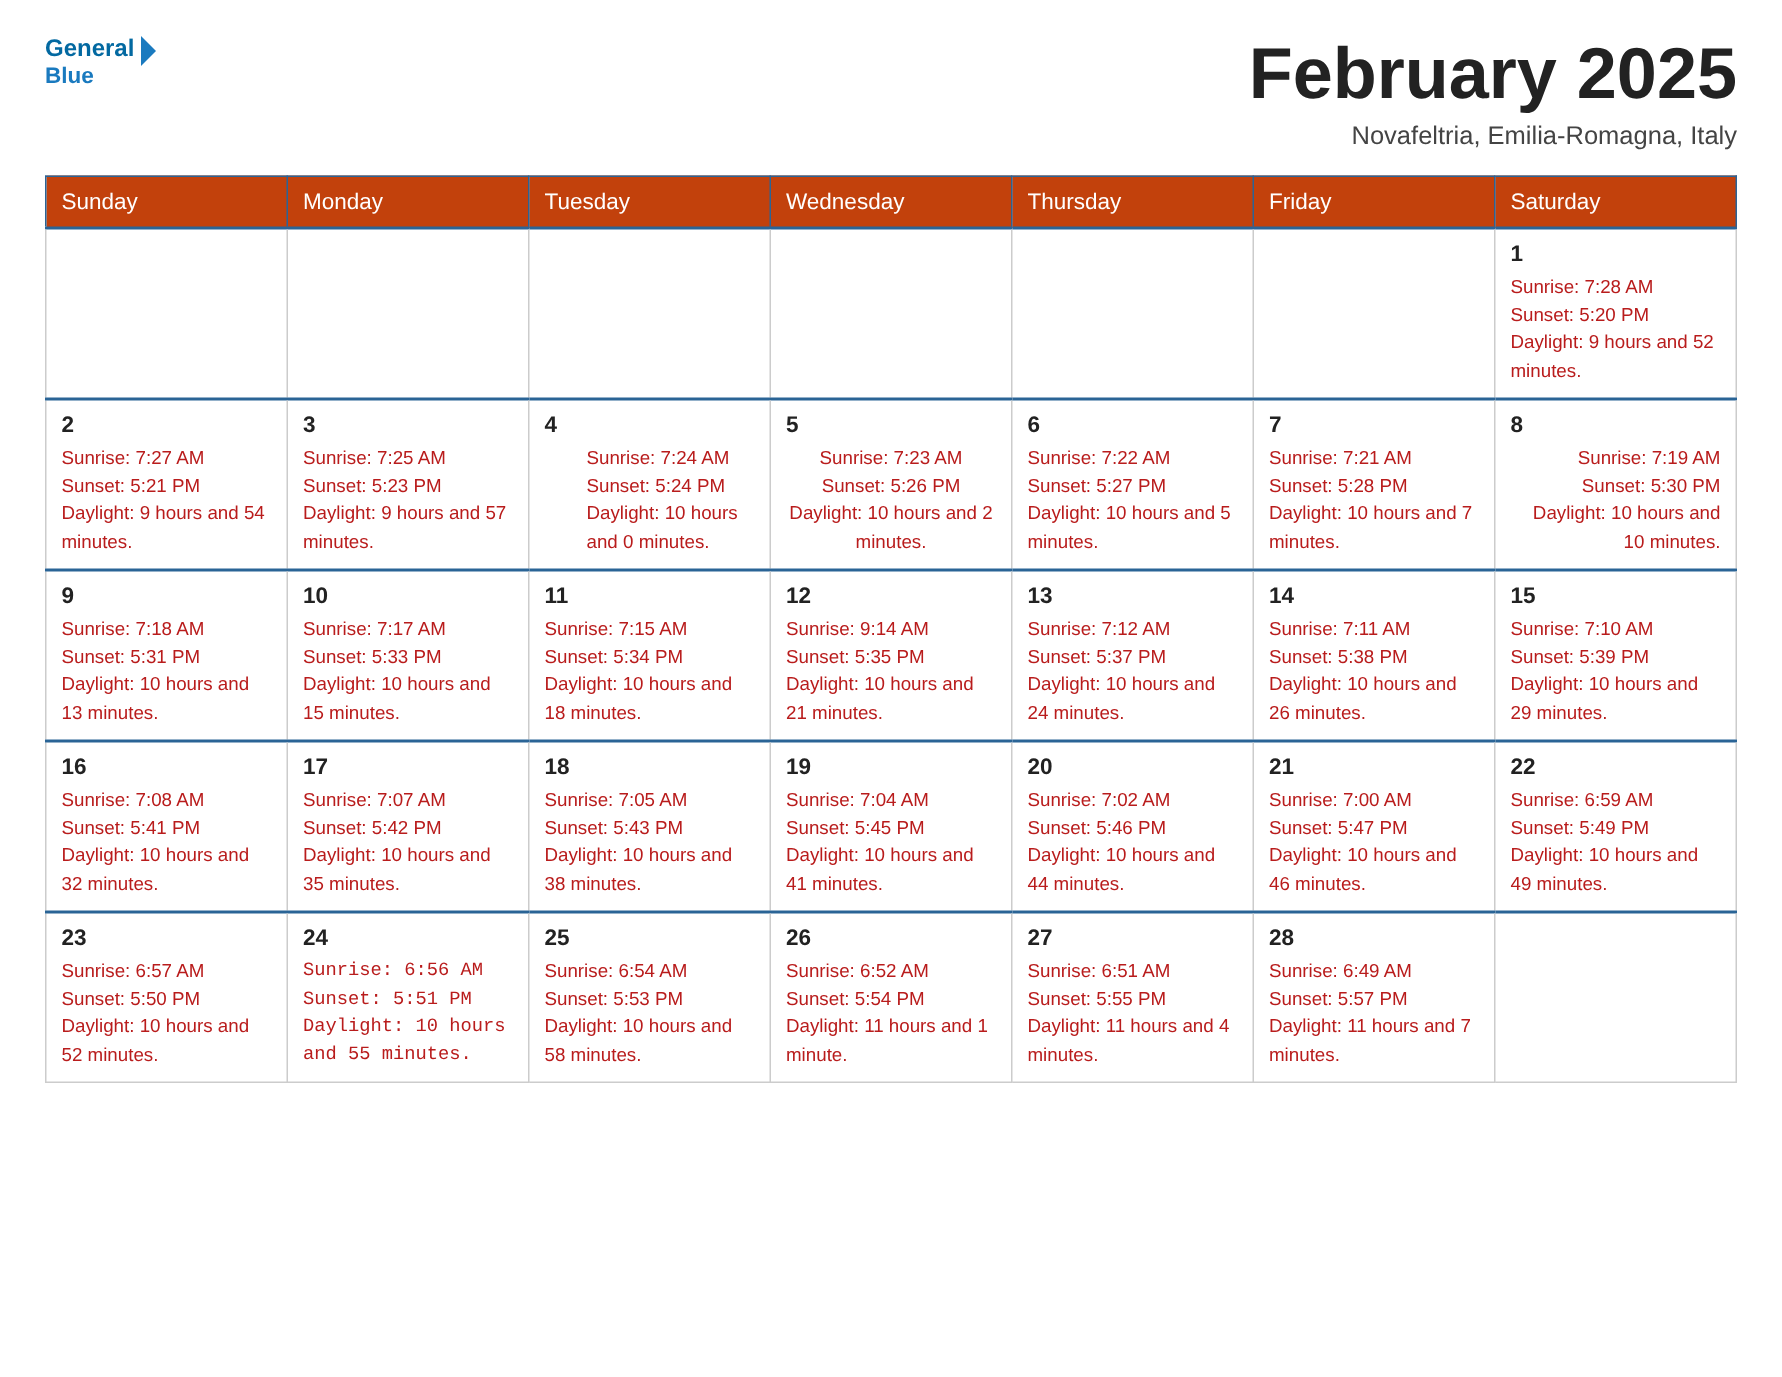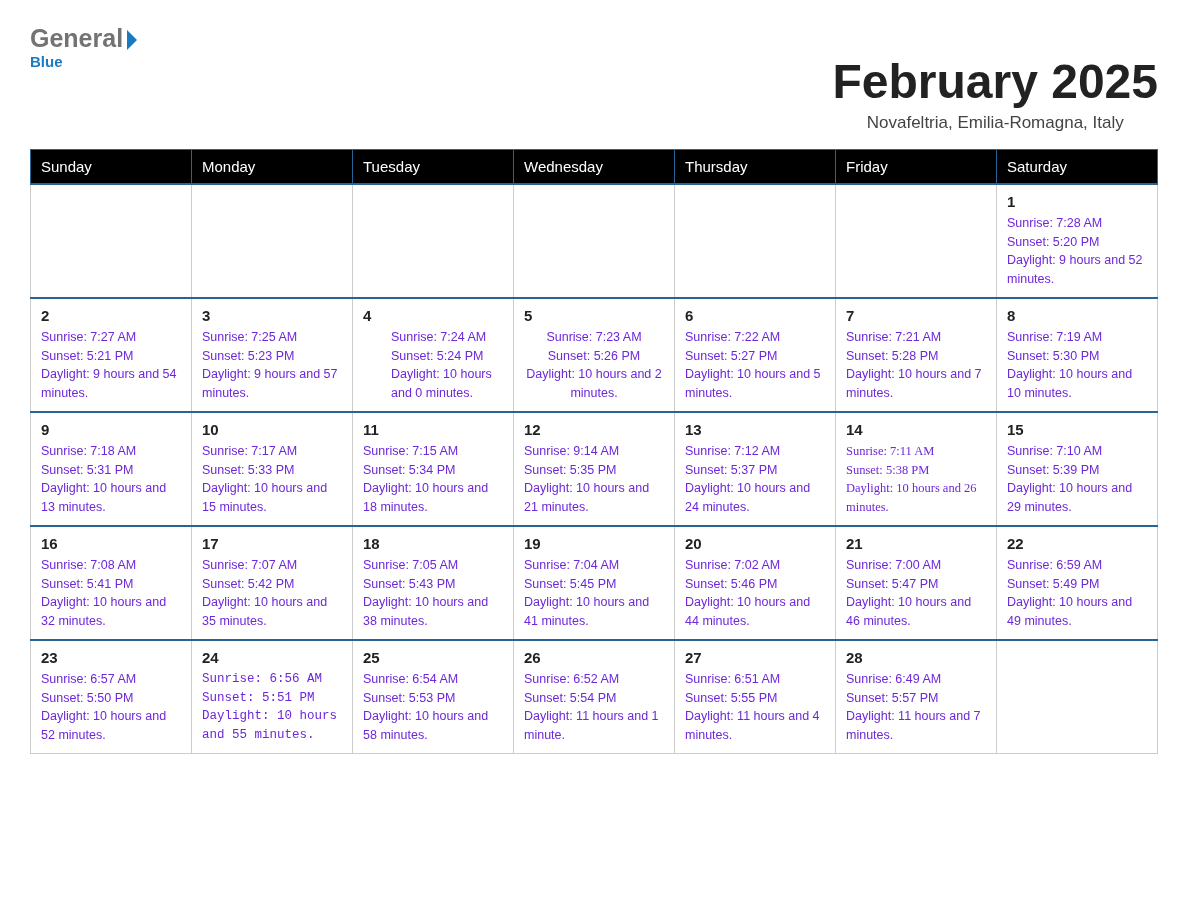--- a/index.html
+++ b/index.html
@@ -15,64 +15,63 @@
       justify-content: space-between;
       align-items: flex-start;
       margin-bottom: 16px;
     }
     .logo {
       display: flex;
       flex-direction: column;
       align-items: flex-start;
     }
     .logo-general {
-      font-size: 25px;
+      font-size: 16px;
       font-weight: bold;
-      color: #737373;
+      color: #0369a1;
       display: flex;
       align-items: center;
       gap: 2px;
     }
     .logo-blue-text {
       color: #1a7abf;
       font-size: 15px;
       font-weight: bold;
     }
     .logo-arrow {
       width: 0;
       height: 0;
       border-left: 10px solid #1a7abf;
       border-top: 10px solid transparent;
       border-bottom: 10px solid transparent;
       display: inline-block;
       margin-left: 2px;
       margin-bottom: -2px;
     }
     .title-block {
-      text-align: center;
-      margin-top: 32px;
+      text-align: right;
     }
     .month-title {
       font-size: 48px;
       font-weight: bold;
       color: #222;
       line-height: 1.1;
     }
     .location-subtitle {
       font-size: 17px;
       color: #444;
       margin-top: 4px;
     }
     .calendar {
       width: 100%;
       border-collapse: collapse;
       margin-top: 8px;
     }
     .calendar th {
-      background-color: #000000;
+      background-color: #c2410c;
       color: #fff;
       font-size: 15px;
       font-weight: normal;
       padding: 8px 10px;
       text-align: left;
       border: 1px solid #2a6496;
     }
     .calendar td {
       vertical-align: top;
       border: 1px solid #ccc;
@@ -87,21 +86,21 @@
     }
     .day-number {
       font-size: 15px;
       font-weight: bold;
       color: #222;
       display: block;
       margin-bottom: 4px;
     }
     .day-info {
       font-size: 12.5px;
-      color: #6d28d9;
+      color: #b91c1c;
       line-height: 1.5;
     }
     .empty-cell {
       background: #fff;
     }
   </style>
 </head>
 <body>
 
 <div class="header">
@@ -177,21 +176,21 @@
 Daylight: 10 hours and 5 minutes.</div>
         </td>
         <td>
           <span class="day-number">7</span>
           <div class="day-info" style="white-space: pre-line;">Sunrise: 7:21 AM
 Sunset: 5:28 PM
 Daylight: 10 hours and 7 minutes.</div>
         </td>
         <td>
           <span class="day-number">8</span>
-          <div class="day-info" style="white-space: pre-line;">Sunrise: 7:19 AM
+          <div class="day-info" style="white-space: pre-line; text-align: right;">Sunrise: 7:19 AM
 Sunset: 5:30 PM
 Daylight: 10 hours and 10 minutes.</div>
         </td>
       </tr>
       <tr>
         <td>
           <span class="day-number">9</span>
           <div class="day-info" style="white-space: pre-line;">Sunrise: 7:18 AM
 Sunset: 5:31 PM
 Daylight: 10 hours and 13 minutes.</div>
@@ -215,21 +214,21 @@
 Daylight: 10 hours and 21 minutes.</div>
         </td>
         <td>
           <span class="day-number">13</span>
           <div class="day-info" style="white-space: pre-line;">Sunrise: 7:12 AM
 Sunset: 5:37 PM
 Daylight: 10 hours and 24 minutes.</div>
         </td>
         <td>
           <span class="day-number">14</span>
-          <div class="day-info" style="white-space: pre-line; font-family: Liberation Serif, serif;">Sunrise: 7:11 AM
+          <div class="day-info" style="white-space: pre-line;">Sunrise: 7:11 AM
 Sunset: 5:38 PM
 Daylight: 10 hours and 26 minutes.</div>
         </td>
         <td>
           <span class="day-number">15</span>
           <div class="day-info" style="white-space: pre-line;">Sunrise: 7:10 AM
 Sunset: 5:39 PM
 Daylight: 10 hours and 29 minutes.</div>
         </td>
       </tr>

